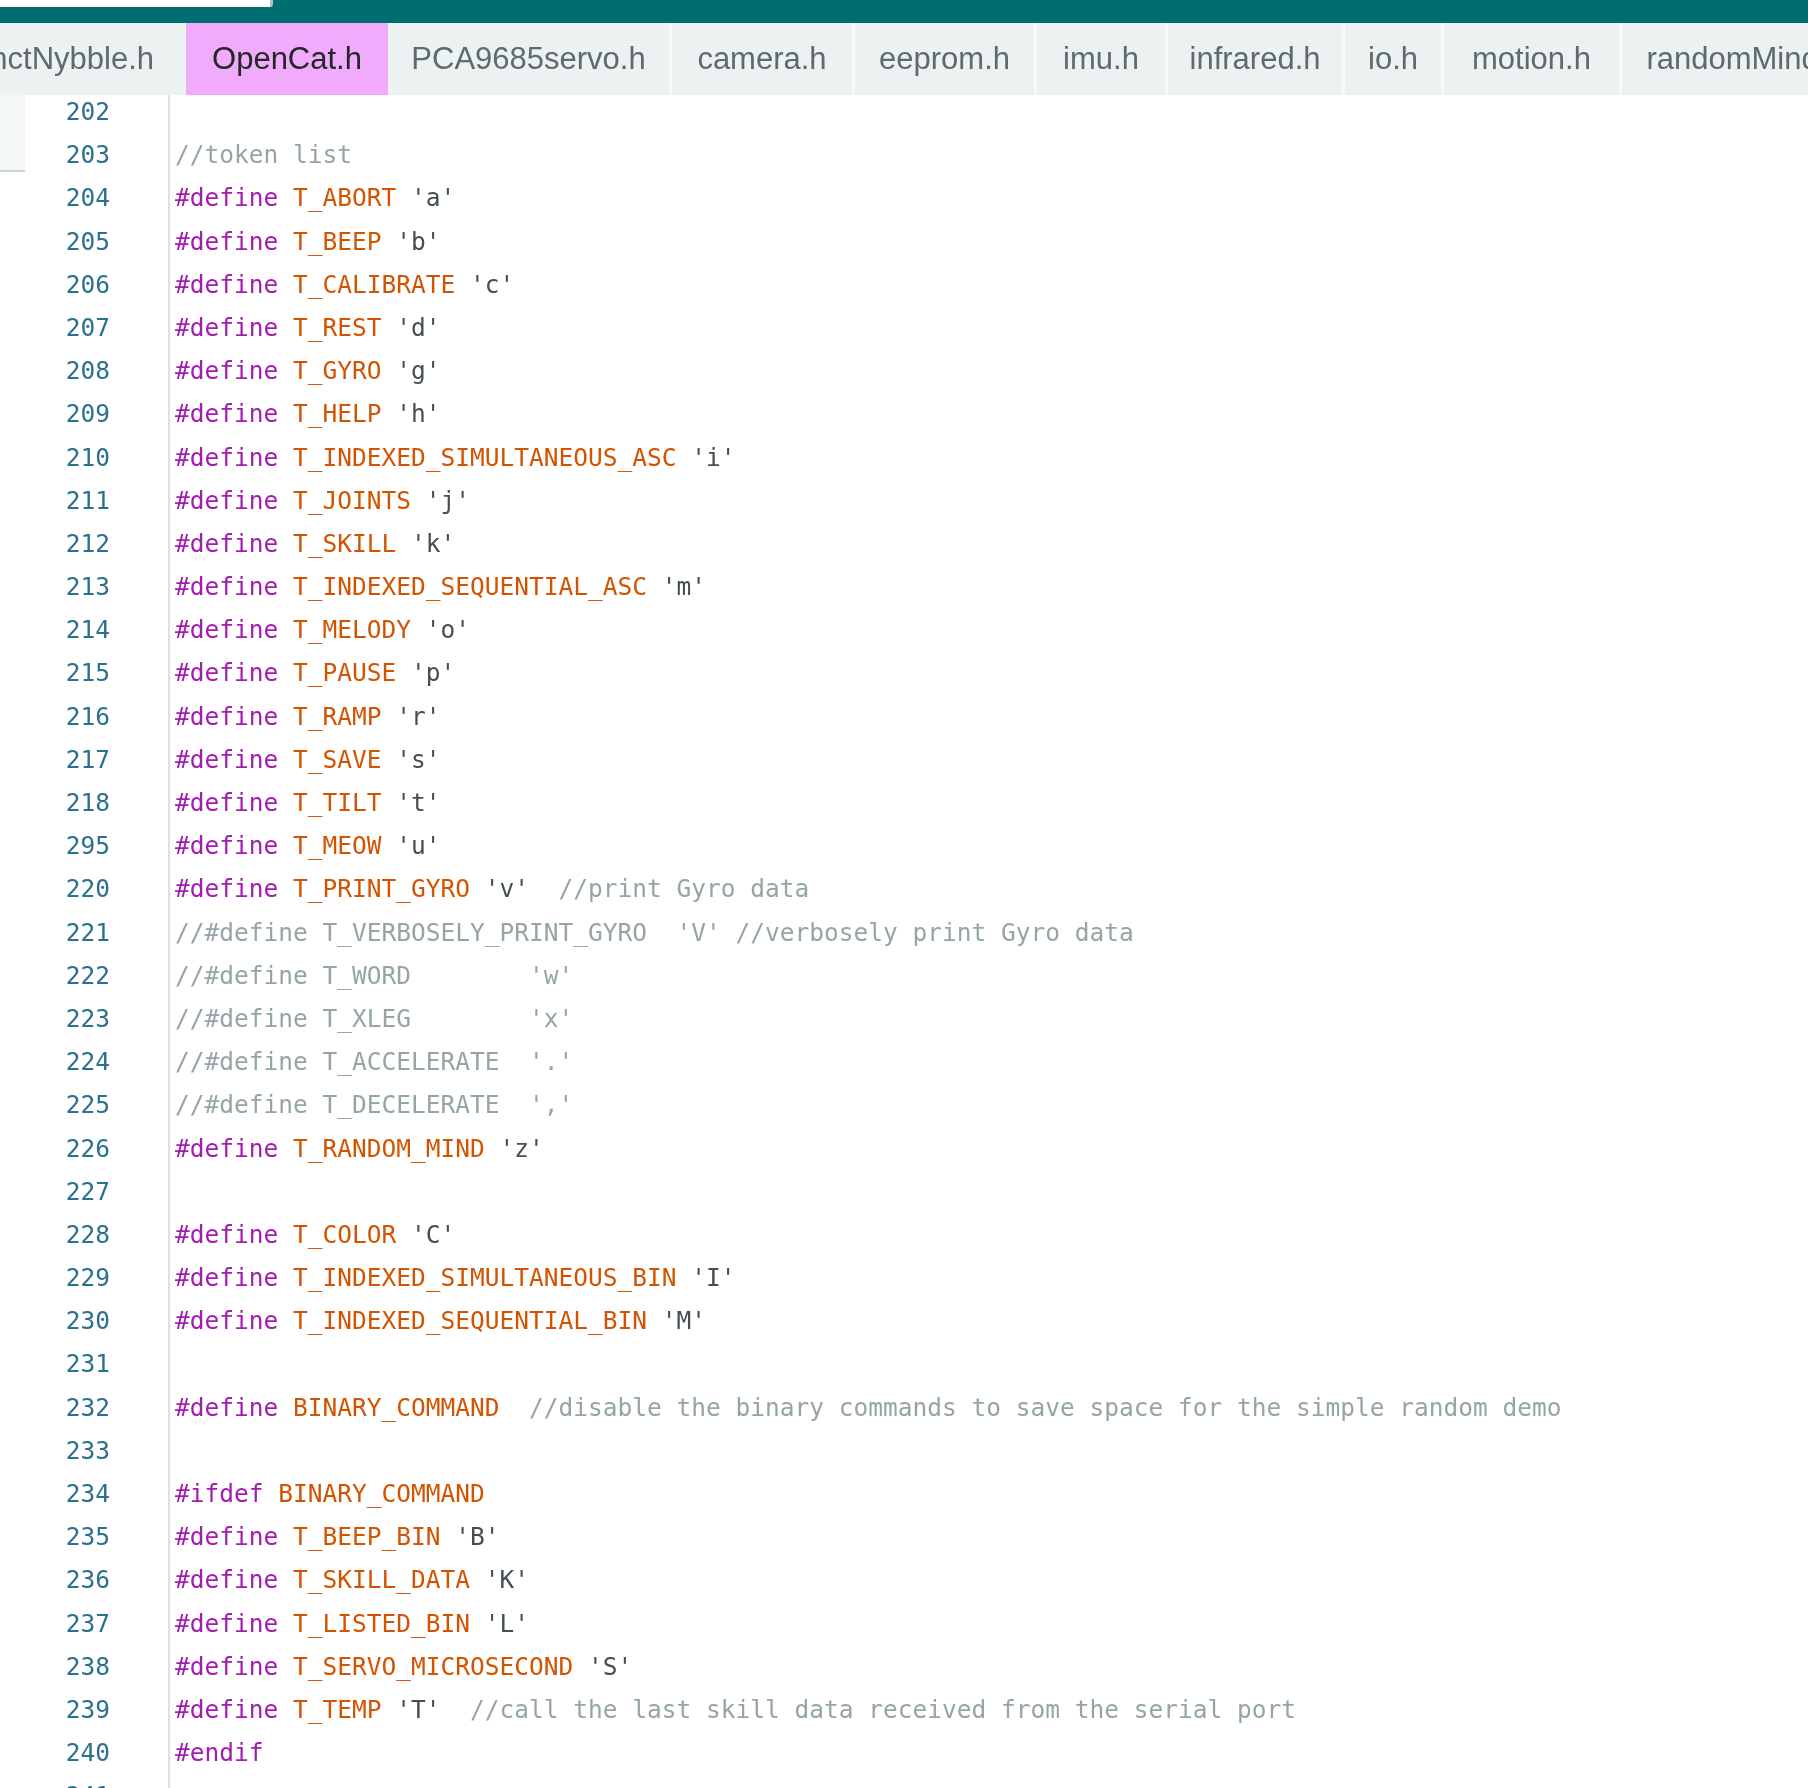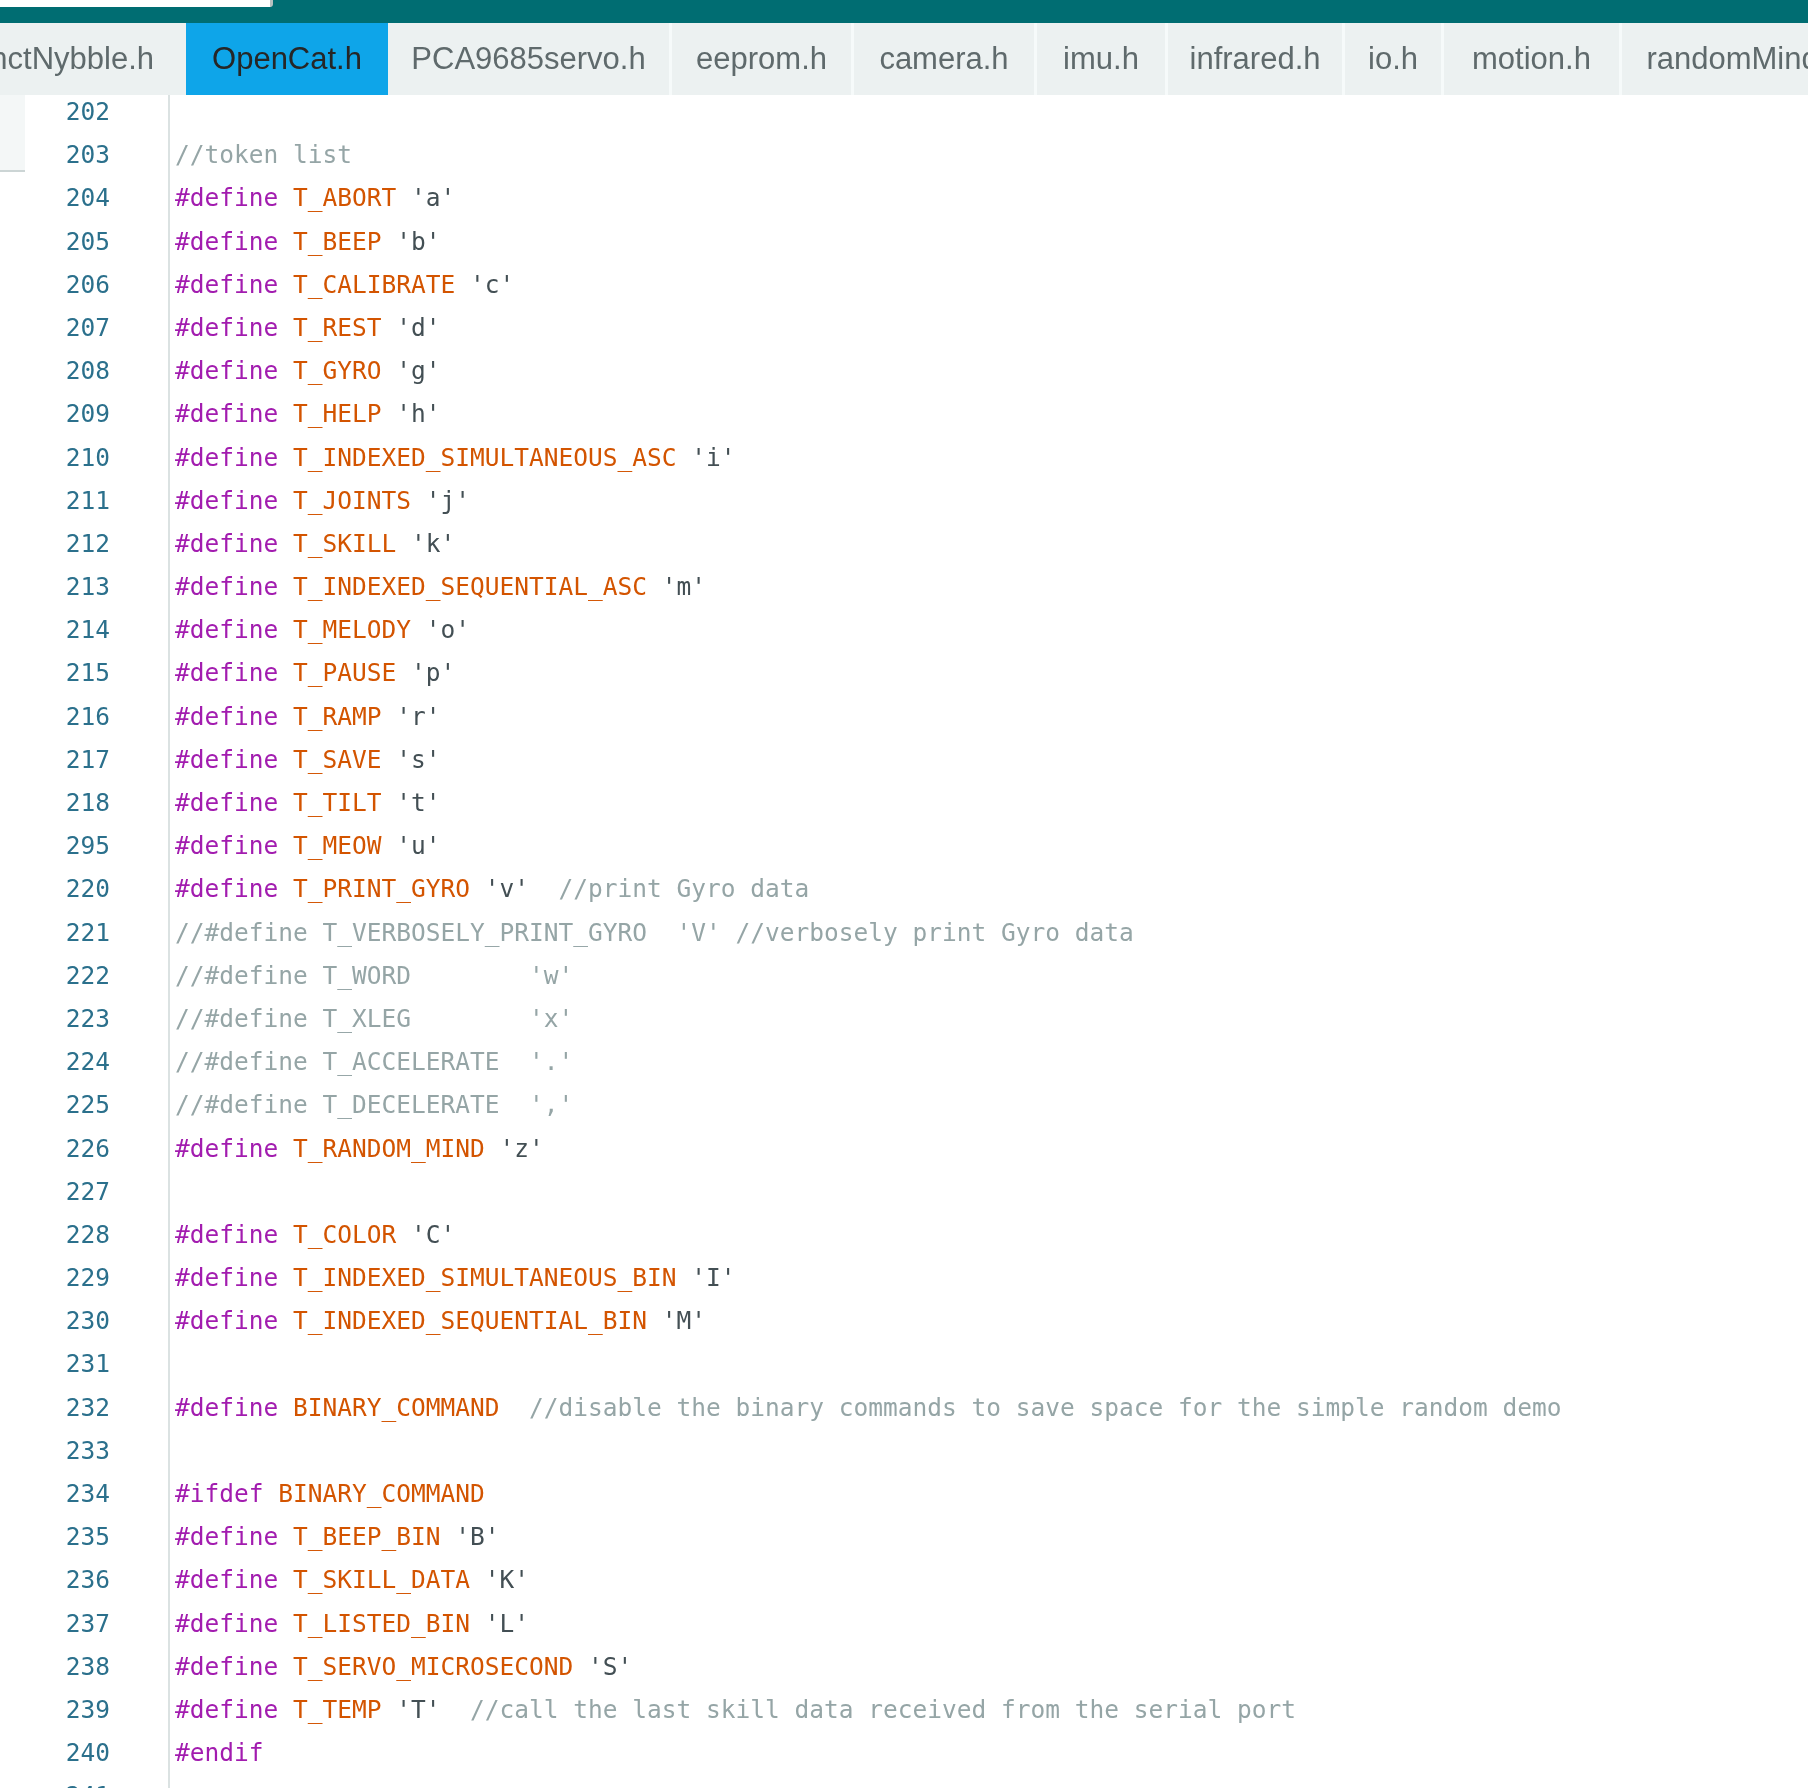--- a/index.html
+++ b/index.html
@@ -46,21 +46,21 @@
     display: flex;
     align-items: center;
     justify-content: center;
     background: #ecf1f1;
     font-size: 31px;
     color: #5f6a6c;
     cursor: pointer;
     overflow: visible;
   }
   .tab + .tab { border-left: 3px solid #f6fafa; }
-  .tab.active { background: #0ea5e9; color: #262626; border-left: none; }
+  .tab.active { background: #f0abfc; color: #262626; border-left: none; }
   .tab.active + .tab { border-left: none; justify-content: center; }
   .tab.cut-left { overflow: hidden; }
   .tab.cut-left .tab-label {
     position: absolute;
     right: 32px;
     white-space: nowrap;
   }
   .tab-label { white-space: nowrap; }
 
   
@@ -126,25 +126,25 @@
   <div class="tabbar" id="tabbar">
       <div class="tab cut-left" style="width: 186px;">
         <span class="tab-label">InstinctNybble.h</span>
       </div>
       <div class="tab active" style="width: 202px;">
         <span class="tab-label">OpenCat.h</span>
       </div>
       <div class="tab" style="width: 281px;">
         <span class="tab-label">PCA9685servo.h</span>
       </div>
+      <div class="tab" style="width: 183px;">
+        <span class="tab-label">camera.h</span>
+      </div>
       <div class="tab" style="width: 182px;">
         <span class="tab-label">eeprom.h</span>
-      </div>
-      <div class="tab" style="width: 183px;">
-        <span class="tab-label">camera.h</span>
       </div>
       <div class="tab" style="width: 131px;">
         <span class="tab-label">imu.h</span>
       </div>
       <div class="tab" style="width: 177px; align-items: center;">
         <span class="tab-label">infrared.h</span>
       </div>
       <div class="tab" style="width: 99px;">
         <span class="tab-label">io.h</span>
       </div>

